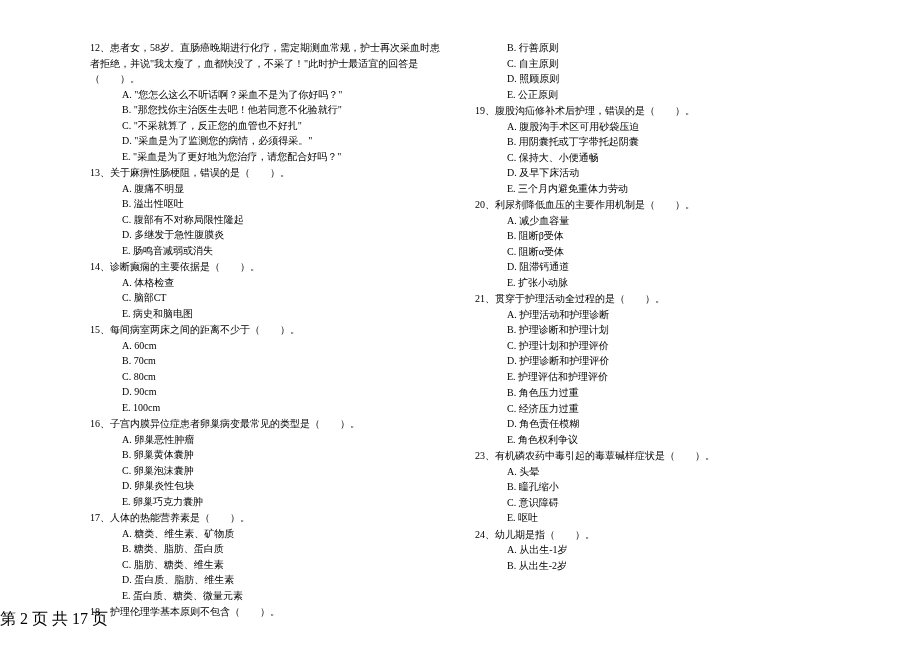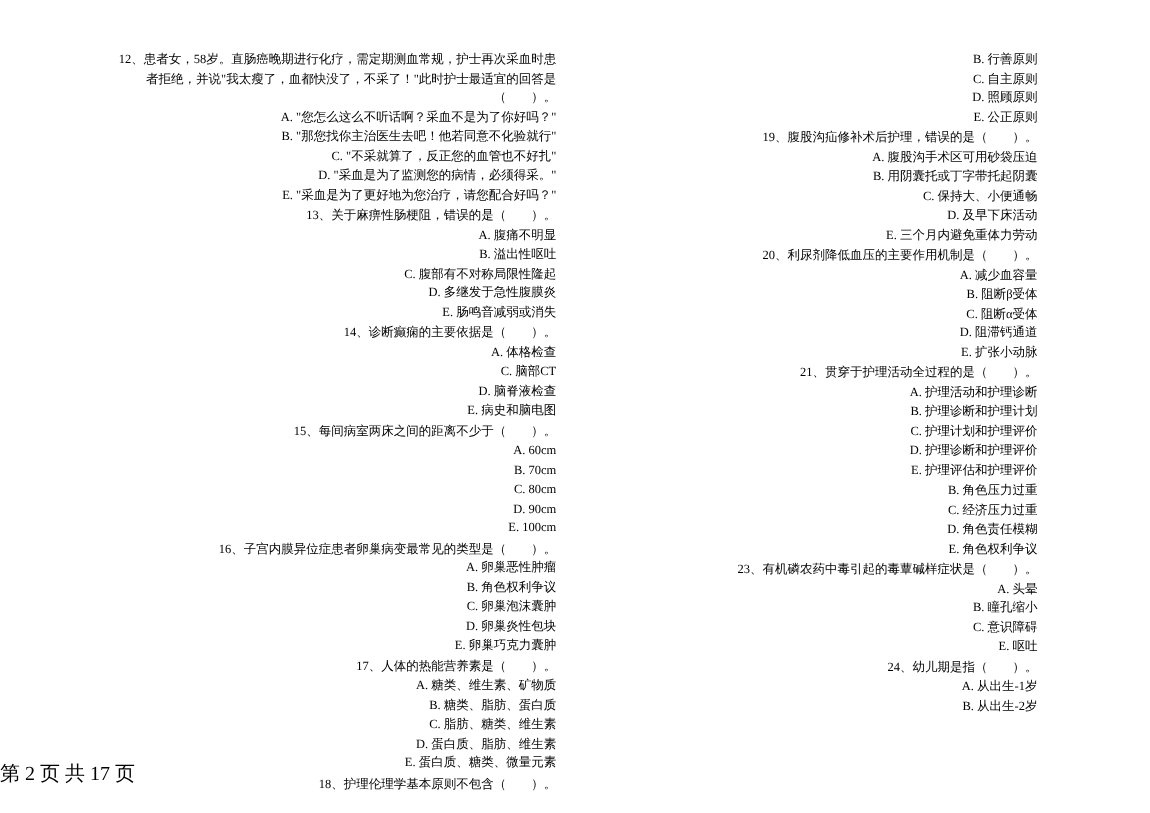--- a/index.html
+++ b/index.html
@@ -12,21 +12,20 @@
       color: #000;
       position: relative;
       padding: 40px 90px 30px 90px;
     }
     .columns {
       display: flex;
       gap: 30px;
     }
     .col {
       flex: 1;
-      text-align: right;
     }
     .q {
       margin-bottom: 1px;
       line-height: 1.55;
     }
     .q-text {
       text-indent: 0;
     }
     .opt {
       padding-left: 32px;
@@ -62,37 +61,36 @@
       <div class="opt">B. 溢出性呕吐</div>
       <div class="opt">C. 腹部有不对称局限性隆起</div>
       <div class="opt">D. 多继发于急性腹膜炎</div>
       <div class="opt">E. 肠鸣音减弱或消失</div>
     </div>
 
     <div class="q">
       <div class="q-text">14、诊断癫痫的主要依据是（　　）。</div>
       <div class="opt">A. 体格检查</div>
       <div class="opt">C. 脑部CT</div>
-      <div class="opt">D. 脑脊液检查</div>
       <div class="opt">E. 病史和脑电图</div>
     </div>
 
     <div class="q">
       <div class="q-text">15、每间病室两床之间的距离不少于（　　）。</div>
       <div class="opt">A. 60cm</div>
       <div class="opt">B. 70cm</div>
       <div class="opt">C. 80cm</div>
       <div class="opt">D. 90cm</div>
       <div class="opt">E. 100cm</div>
     </div>
 
     <div class="q">
       <div class="q-text">16、子宫内膜异位症患者卵巢病变最常见的类型是（　　）。</div>
       <div class="opt">A. 卵巢恶性肿瘤</div>
-      <div class="opt">B. 角色权利争议</div>
+      <div class="opt">B. 卵巢黄体囊肿</div>
       <div class="opt">C. 卵巢泡沫囊肿</div>
       <div class="opt">D. 卵巢炎性包块</div>
       <div class="opt">E. 卵巢巧克力囊肿</div>
     </div>
 
     <div class="q">
       <div class="q-text">17、人体的热能营养素是（　　）。</div>
       <div class="opt">A. 糖类、维生素、矿物质</div>
       <div class="opt">B. 糖类、脂肪、蛋白质</div>
       <div class="opt">C. 脂肪、糖类、维生素</div>

